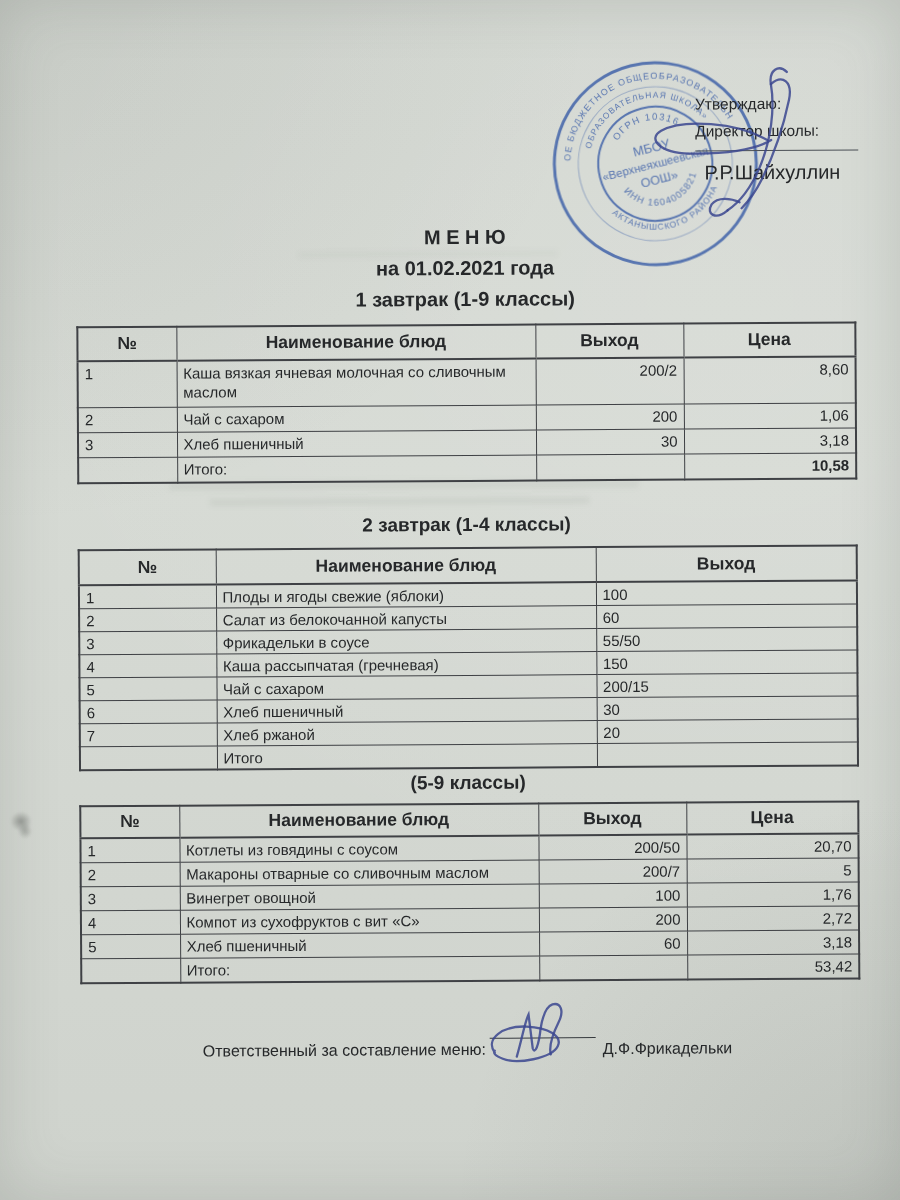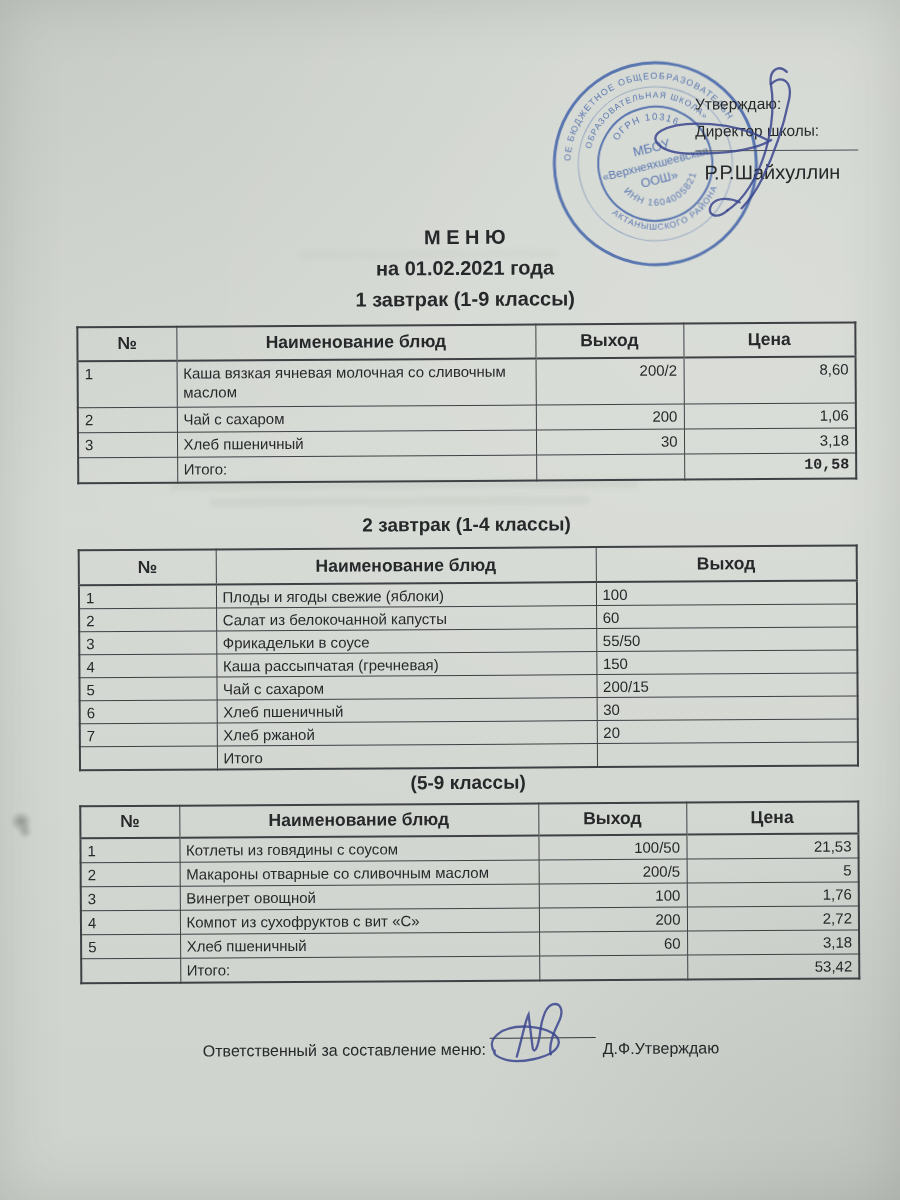--- a/index.html
+++ b/index.html
@@ -40,21 +40,21 @@
   table.menu td{border:1.4px solid var(--line-ink,#3f4145);vertical-align:top;line-height:19px;padding:2px 6px 1px 6px;overflow:hidden;}
   table.menu{border:2.2px solid var(--line-ink,#3f4145);}
   table.menu tr.hdr td{border-bottom-width:2.2px;font-weight:bold;text-align:center;font-size:17.5px;vertical-align:middle;padding-top:0;}
   .t1 tr.hdr td{height:31px;} .t2 tr.hdr td{height:32px;} .t3 tr.hdr td{height:29px;}
   .t1 tr.r1 td{height:42px;}
   .t1 tr.r td{height:21px;} .t3 tr.r td{height:20px;} .t2 tr.r td{height:19px;}
   td.c-num{padding-left:9px;}
   td.c-name{padding-left:10px;}
   td.c-right{text-align:right;padding-right:9px;}
   td.c-left{text-align:left;padding-left:9px;}
-  .bold{font-weight:bold;font-family:Liberation Mono, monospace;}
+  .bold{font-weight:bold;}
 
   
   .footer-label{position:absolute;left:200px;top:1041px;font-size:16px;z-index:2;}
   .footer-line{position:absolute;left:487px;top:1038px;width:106px;border-bottom:1.6px solid #363a3e;z-index:2;}
   .footer-name{position:absolute;left:600px;top:1041px;font-size:16px;z-index:2;}
 
   
   .ghost{position:absolute;filter:blur(2.5px);background:rgba(88,94,90,.07);border-radius:3px;z-index:0;}
   .g1{left:170px;top:480px;width:470px;height:9px;}
   .g2{left:210px;top:497px;width:380px;height:8px;}
@@ -236,27 +236,27 @@
       <tbody>
           <tr class="hdr">
         <td>№</td>
         <td>Наименование блюд</td>
         <td>Выход</td>
         <td>Цена</td>
       </tr>
       <tr class="r">
         <td class="c-num">1</td>
         <td class="c-name">Котлеты из говядины с соусом</td>
-        <td class="c-right">100/50</td>
-        <td class="c-right">21,53</td>
+        <td class="c-right">200/50</td>
+        <td class="c-right">20,70</td>
       </tr>
       <tr class="r">
         <td class="c-num">2</td>
         <td class="c-name">Макароны отварные со сливочным маслом</td>
-        <td class="c-right">200/5</td>
+        <td class="c-right">200/7</td>
         <td class="c-right">5</td>
       </tr>
       <tr class="r">
         <td class="c-num">3</td>
         <td class="c-name">Винегрет овощной</td>
         <td class="c-right">100</td>
         <td class="c-right">1,76</td>
       </tr>
       <tr class="r">
         <td class="c-num">4</td>
@@ -274,20 +274,20 @@
         <td></td>
         <td class="c-name">Итого:</td>
         <td></td>
         <td class="c-right">53,42</td>
       </tr>
     </tbody>
       </table>
 
     <div class="footer-label">Ответственный за составление меню:</div>
     <div class="footer-line"></div>
-    <div class="footer-name">Д.Ф.Утверждаю</div>
+    <div class="footer-name">Д.Ф.Фрикадельки</div>
     <svg class="sig" style="left:462px;top:995px;width:130px;height:80px;" viewBox="0 0 130 80">
       <path d="M30,58 C20,44 38,31 62,32 C84,33 98,42 93,52 C87,64 52,70 38,64 C31,61 28,59 30,56"></path>
       <path d="M52,62 C58,42 60,28 64,20 L68,54 C70,60 74,52 76,34 C78,22 82,12 88,10 C96,8 100,16 94,28 C88,40 84,52 86,60"></path>
     </svg>
 
   </div>
 </div>
 
 </body></html>

